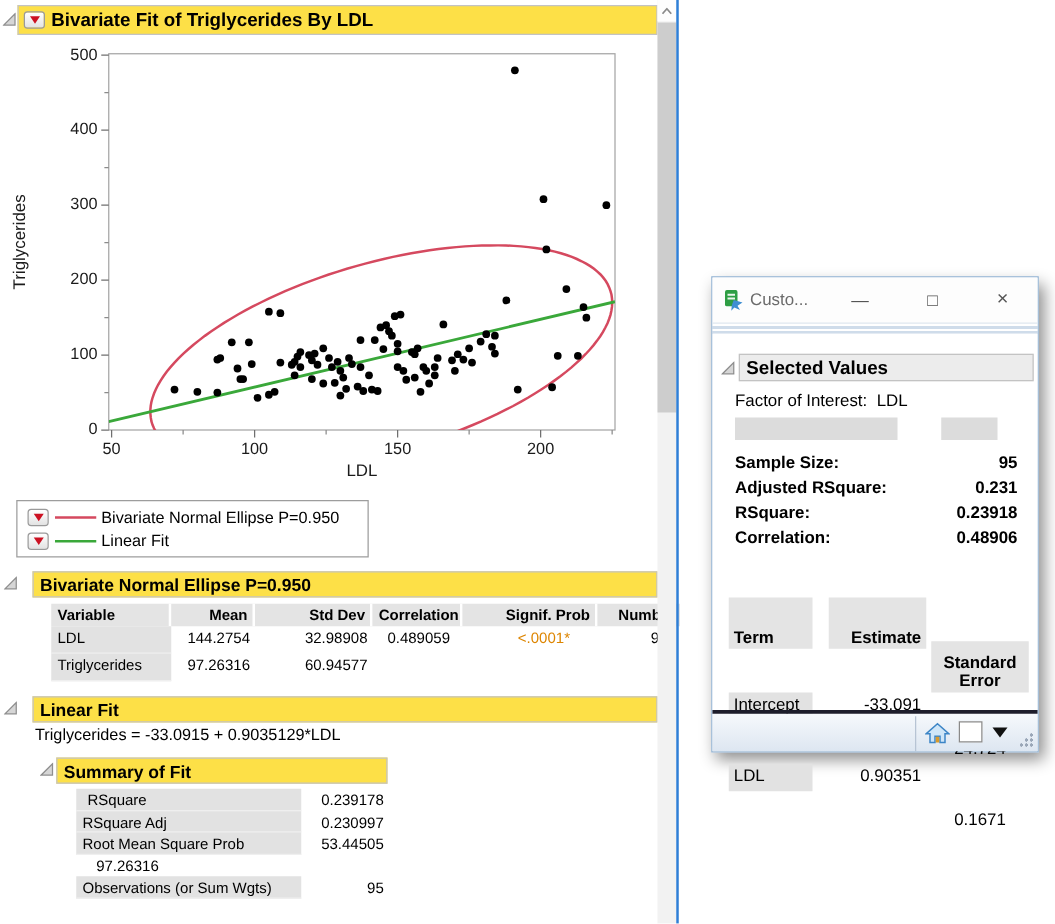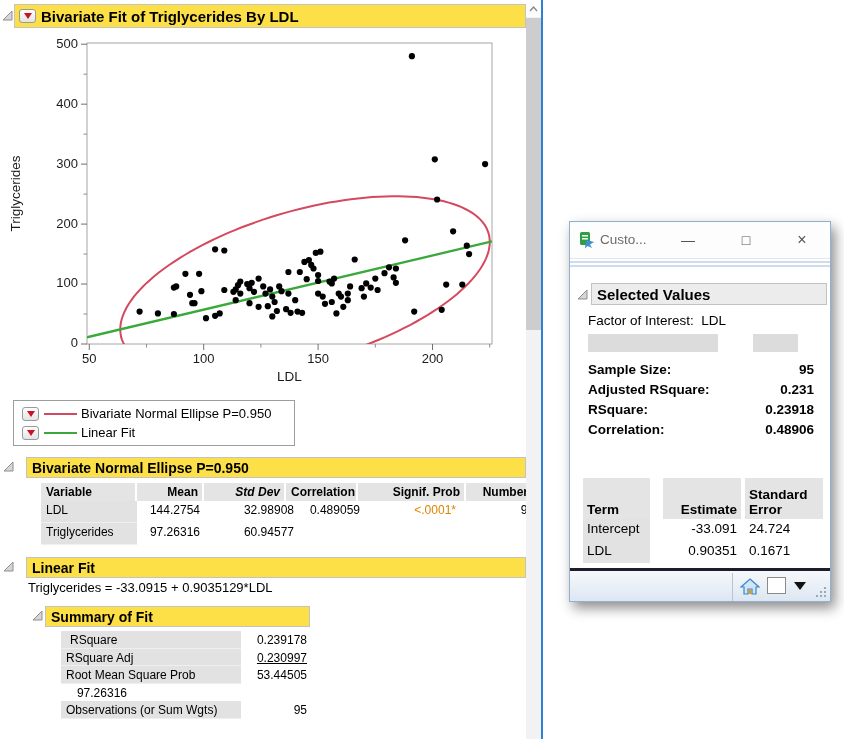--- a/index.html
+++ b/index.html
@@ -59,21 +59,21 @@
   .sel-bar { position:absolute; left:21px; top:16px; width:236px; height:22px; background:#ececec; border:1px solid #c3c3c3;
              font-weight:bold; font-size:15px; display:flex; align-items:center; padding-left:5px; }
   .factor-line { position:absolute; left:18px; top:46px; }
   .ph-bar { position:absolute; top:67px; height:18px; background:#dcdcdc; }
   .stats { position:absolute; left:18px; top:92px; width:226px;font-weight:bold; }
   .stat-row { display:flex; justify-content:space-between; height:20px; align-items:center; }
 
   .coef { position:absolute; left:13px; top:211px; width:240px; font-size:13.5px; }
   .coef .crow { display:flex; }
   .coef .hcell { background:#e4e4e4; font-weight:bold; display:flex; flex-direction:column; justify-content:flex-end; padding:2px 4px; height:41px; }
-  .coef .c1 { width:67px; } .coef .c2 { width:78px; margin-left:13px; text-align:right; } .coef .c3 { width:78px; margin-left:4px; text-align:left; }
+  .coef .c1 { width:67px; } .coef .c2 { width:78px; margin-left:13px; text-align:right; } .coef .c3 { width:78px; margin-left:4px; text-align:center;margin-top:35px; }
   .coef .dcell { padding:2px 4px; height:22px; }
   .coef .dlab { background:#e2e2e2; }
 
   .fwin-status { position:absolute; left:0; bottom:0; width:100%; height:33px;
                  border-top:3px solid #1d1d2b; background:linear-gradient(#f6f9fc,#dde6f1); }
   .fs-sep { position:absolute; left:162px; top:2px; width:1px; height:28px; background:#b7c4d4; }
   .home-btn { position:absolute; left:170px; top:6px; width:20px; height:20px; cursor:pointer; }
   .color-btn { position:absolute; left:197px; top:6px; width:19px; height:17px; background:#ffffff; border:1px solid #8a8a8a; cursor:pointer; }
   .dd-btn { position:absolute; left:224px; top:11px; width:0; height:0; border-left:6px solid transparent; border-right:6px solid transparent;
             border-top:8px solid #111; cursor:pointer; }
@@ -267,21 +267,21 @@
         </svg>
     </span>
     <div class="outline-bar sec-bar" style="left:26px; top:457px; width:500px; height:21px;">
       <span>Bivariate Normal Ellipse P=0.950</span>
     </div>
 
     <div class="jtab" style="left:25px; top:483px; width:503px;">
       <div class="jrow">
         <div class="jcell hd" style="width:96px;">Variable</div>
         <div class="jcell hd num" style="width:67px;">Mean</div>
-        <div class="jcell hd num" style="width:82px;font-style:italic;">Std Dev</div>
+        <div class="jcell hd num" style="width:94px;">Std Dev</div>
         <div class="jcell hd num" style="width:72px;">Correlation</div>
         <div class="jcell hd num" style="width:108px;">Signif. Prob</div>
         <div class="jcell hd num" style="width:66px; border-right:none;">Number</div>
       </div>
       <div class="jrow" style="height:22px;">
         <div class="jcell lab" style="width:96px;">LDL</div>
         <div class="jcell num" style="width:67px;">144.2754</div>
         <div class="jcell num" style="width:94px;">32.98908</div>
         <div class="jcell num" style="width:72px; padding-right:10px;">0.489059</div>
         <div class="jcell num sig" style="width:108px; padding-right:22px;">&lt;.0001*</div>
@@ -316,21 +316,21 @@
       <span>Summary of Fit</span>
     </div>
 
     <div class="jtab" style="left:45px; top:631px; width:250px;">
       <div class="jrow">
         <div class="jcell lab" style="width:180px; height:17.6px;padding-left:9px;">RSquare</div>
         <div class="jcell num" style="width:70px; height:17.6px;">0.239178</div>
       </div>
       <div class="jrow">
         <div class="jcell lab" style="width:180px; height:17.6px;">RSquare Adj</div>
-        <div class="jcell num" style="width:70px; height:17.6px;text-decoration:underline;">0.230997</div>
+        <div class="jcell num" style="width:70px; height:17.6px;">0.230997</div>
       </div>
       <div class="jrow">
         <div class="jcell lab" style="width:180px; height:17.6px;">Root Mean Square Prob</div>
         <div class="jcell num" style="width:70px; height:17.6px;">53.44505</div>
       </div>
       <div class="jrow">
         <div class="jcell num" style="width:70px; height:17.6px;">97.26316</div>
       </div>
       <div class="jrow">
         <div class="jcell lab" style="width:180px; height:17.6px;">Observations (or Sum Wgts)</div>

